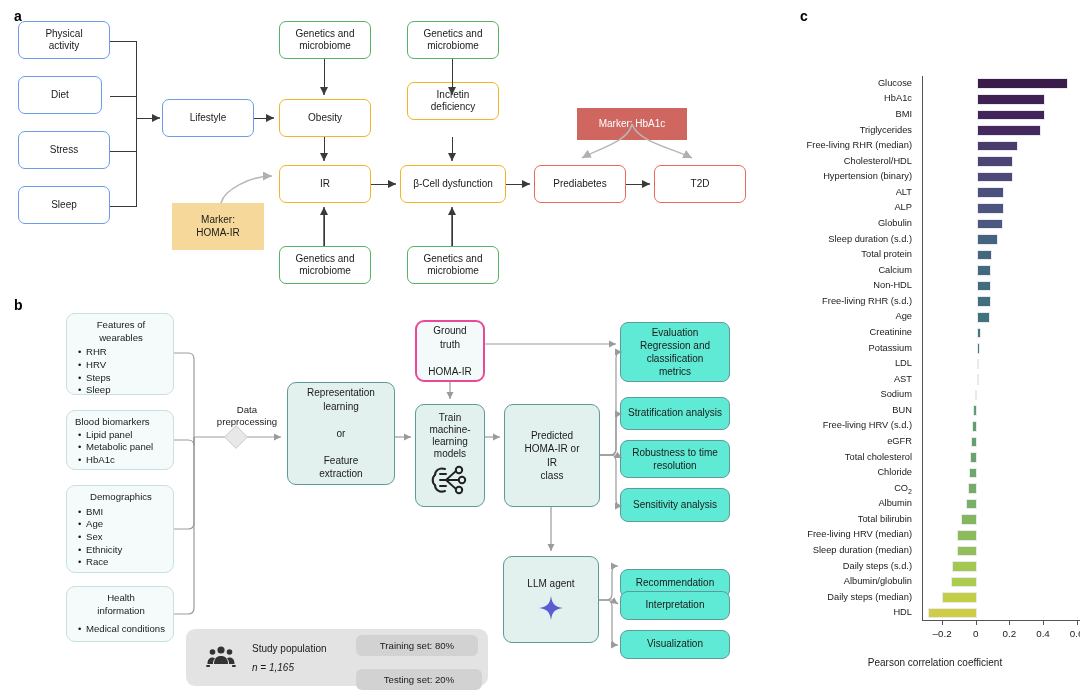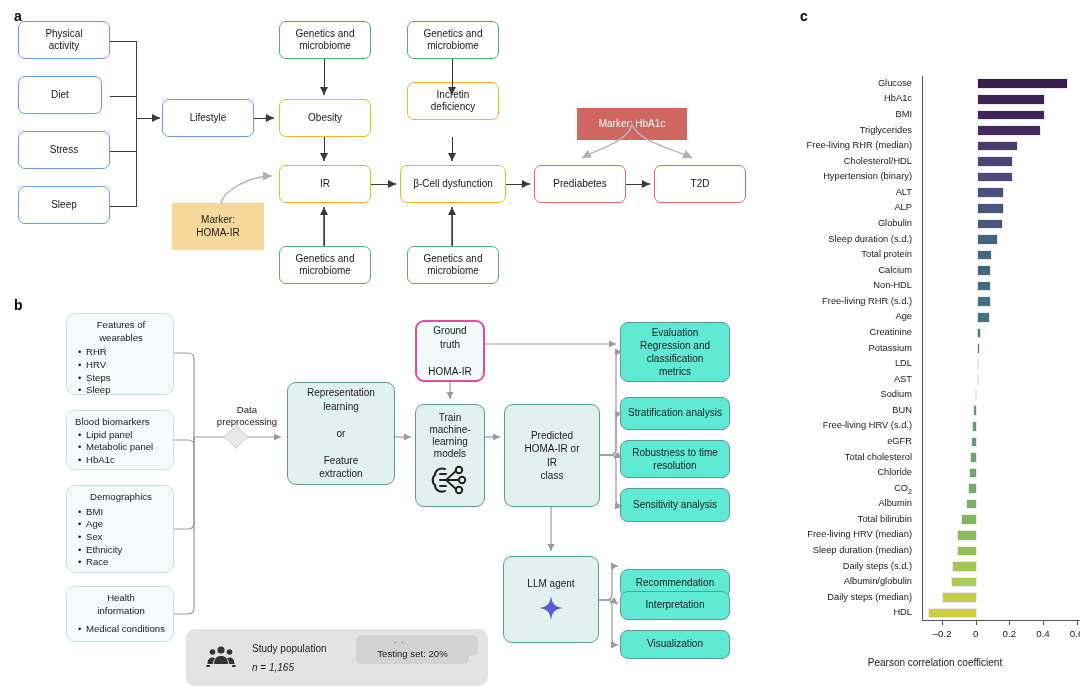--- a/index.html
+++ b/index.html
@@ -258,21 +258,21 @@
       <circle cx="6.5" cy="6" r="2.8" fill="#333"></circle>
       <circle cx="23.5" cy="6" r="2.8" fill="#333"></circle>
     <path d="M8 18 C8 12.5 10.8 10 15 10 C19.2 10 22 12.5 22 18 Z" fill="#333"></path>
     <path d="M1.5 18 C1.5 14 3.2 11.6 6.5 11.6 C7.6 11.6 8.4 11.9 9 12.3 C7.5 13.8 7 15.8 7 18 Z" fill="#333"></path>
     <path d="M28.5 18 C28.5 14 26.8 11.6 23.5 11.6 C22.4 11.6 21.6 11.9 21 12.3 C22.5 13.8 23 15.8 23 18 Z" fill="#333"></path>
     <path d="M1 20 H3.2 M26.8 20 H29" stroke="#333" stroke-width="1.8" stroke-linecap="round"></path>
   </svg>
   <div style="position:absolute;left:66px;top:14px;font-size:10px;">Study population</div>
   <div style="position:absolute;left:66px;top:33px;font-size:10px;font-style:italic;">n = 1,165</div>
   <div class="chip" style="left:170px;top:6px;width:122px;height:21px;">Training set: 80%</div>
-  <div class="chip" style="left:170px;top:14px;width:113px;height:21px;">Testing set: 20%</div>
+  <div class="chip" style="left:170px;top:40px;width:126px;height:21px;">Testing set: 20%</div>
 </div>
 
 <svg class="ov">
   <defs>
     <marker id="ahB" markerWidth="7" markerHeight="7" refX="6" refY="3" orient="auto">
       <path d="M0,0 L6,3 L0,6 z" fill="#3a3a3a"></path>
     </marker>
     <marker id="ahG" markerWidth="7" markerHeight="7" refX="6" refY="3" orient="auto">
       <path d="M0,0 L6,3 L0,6 z" fill="#b0b0b0"></path>
     </marker>

